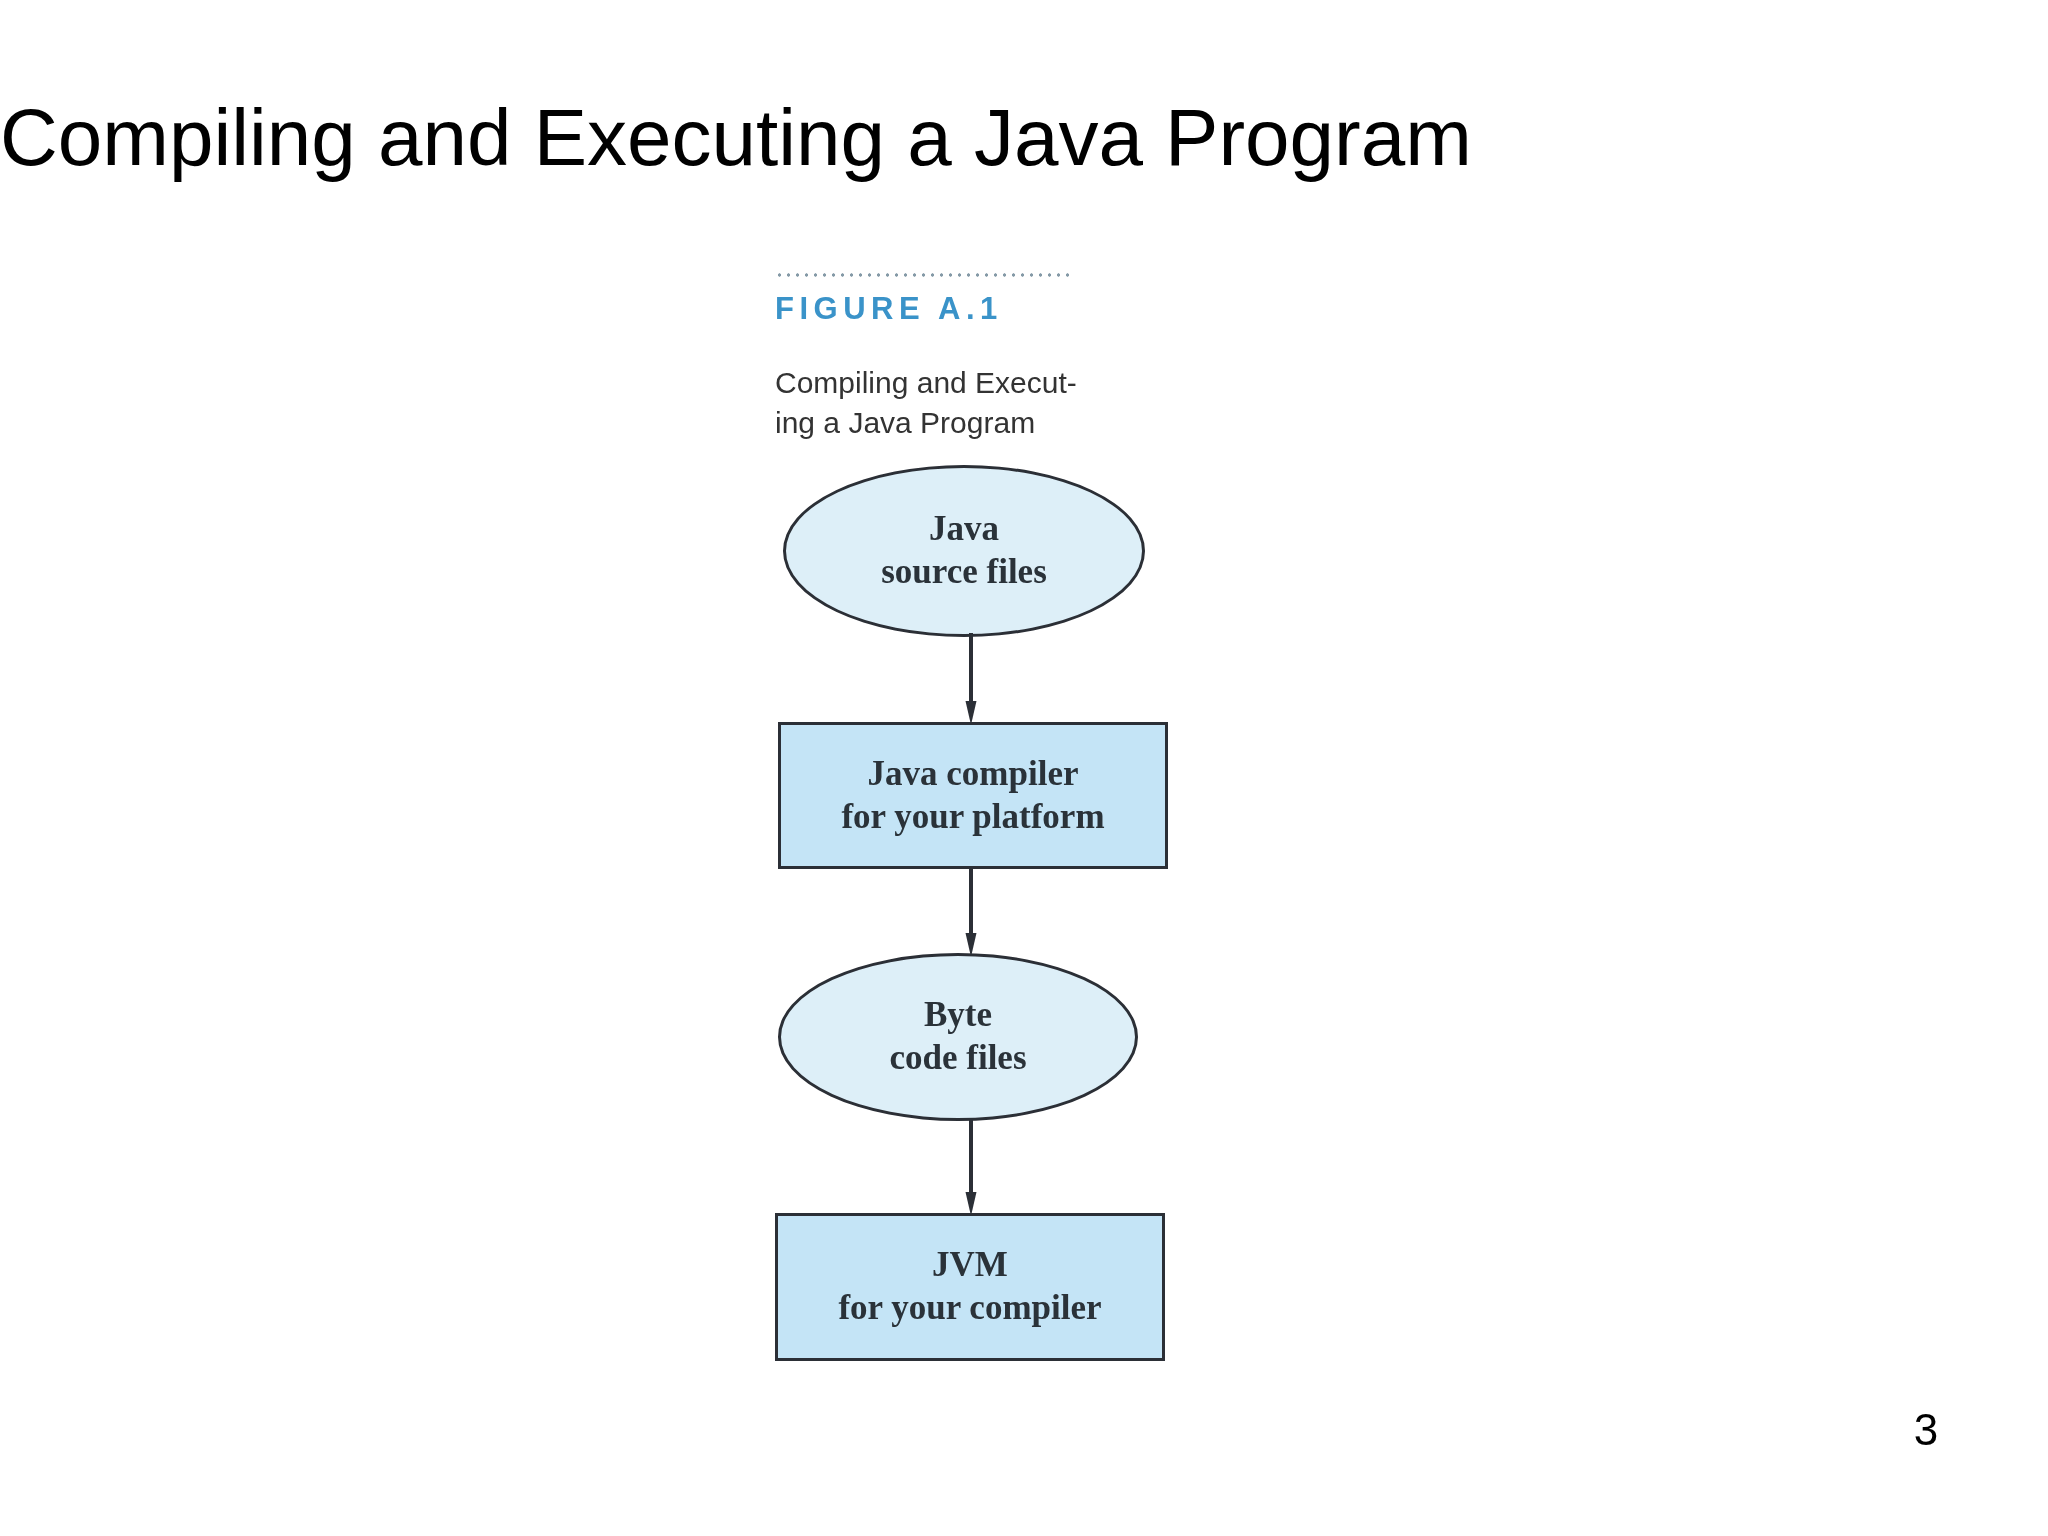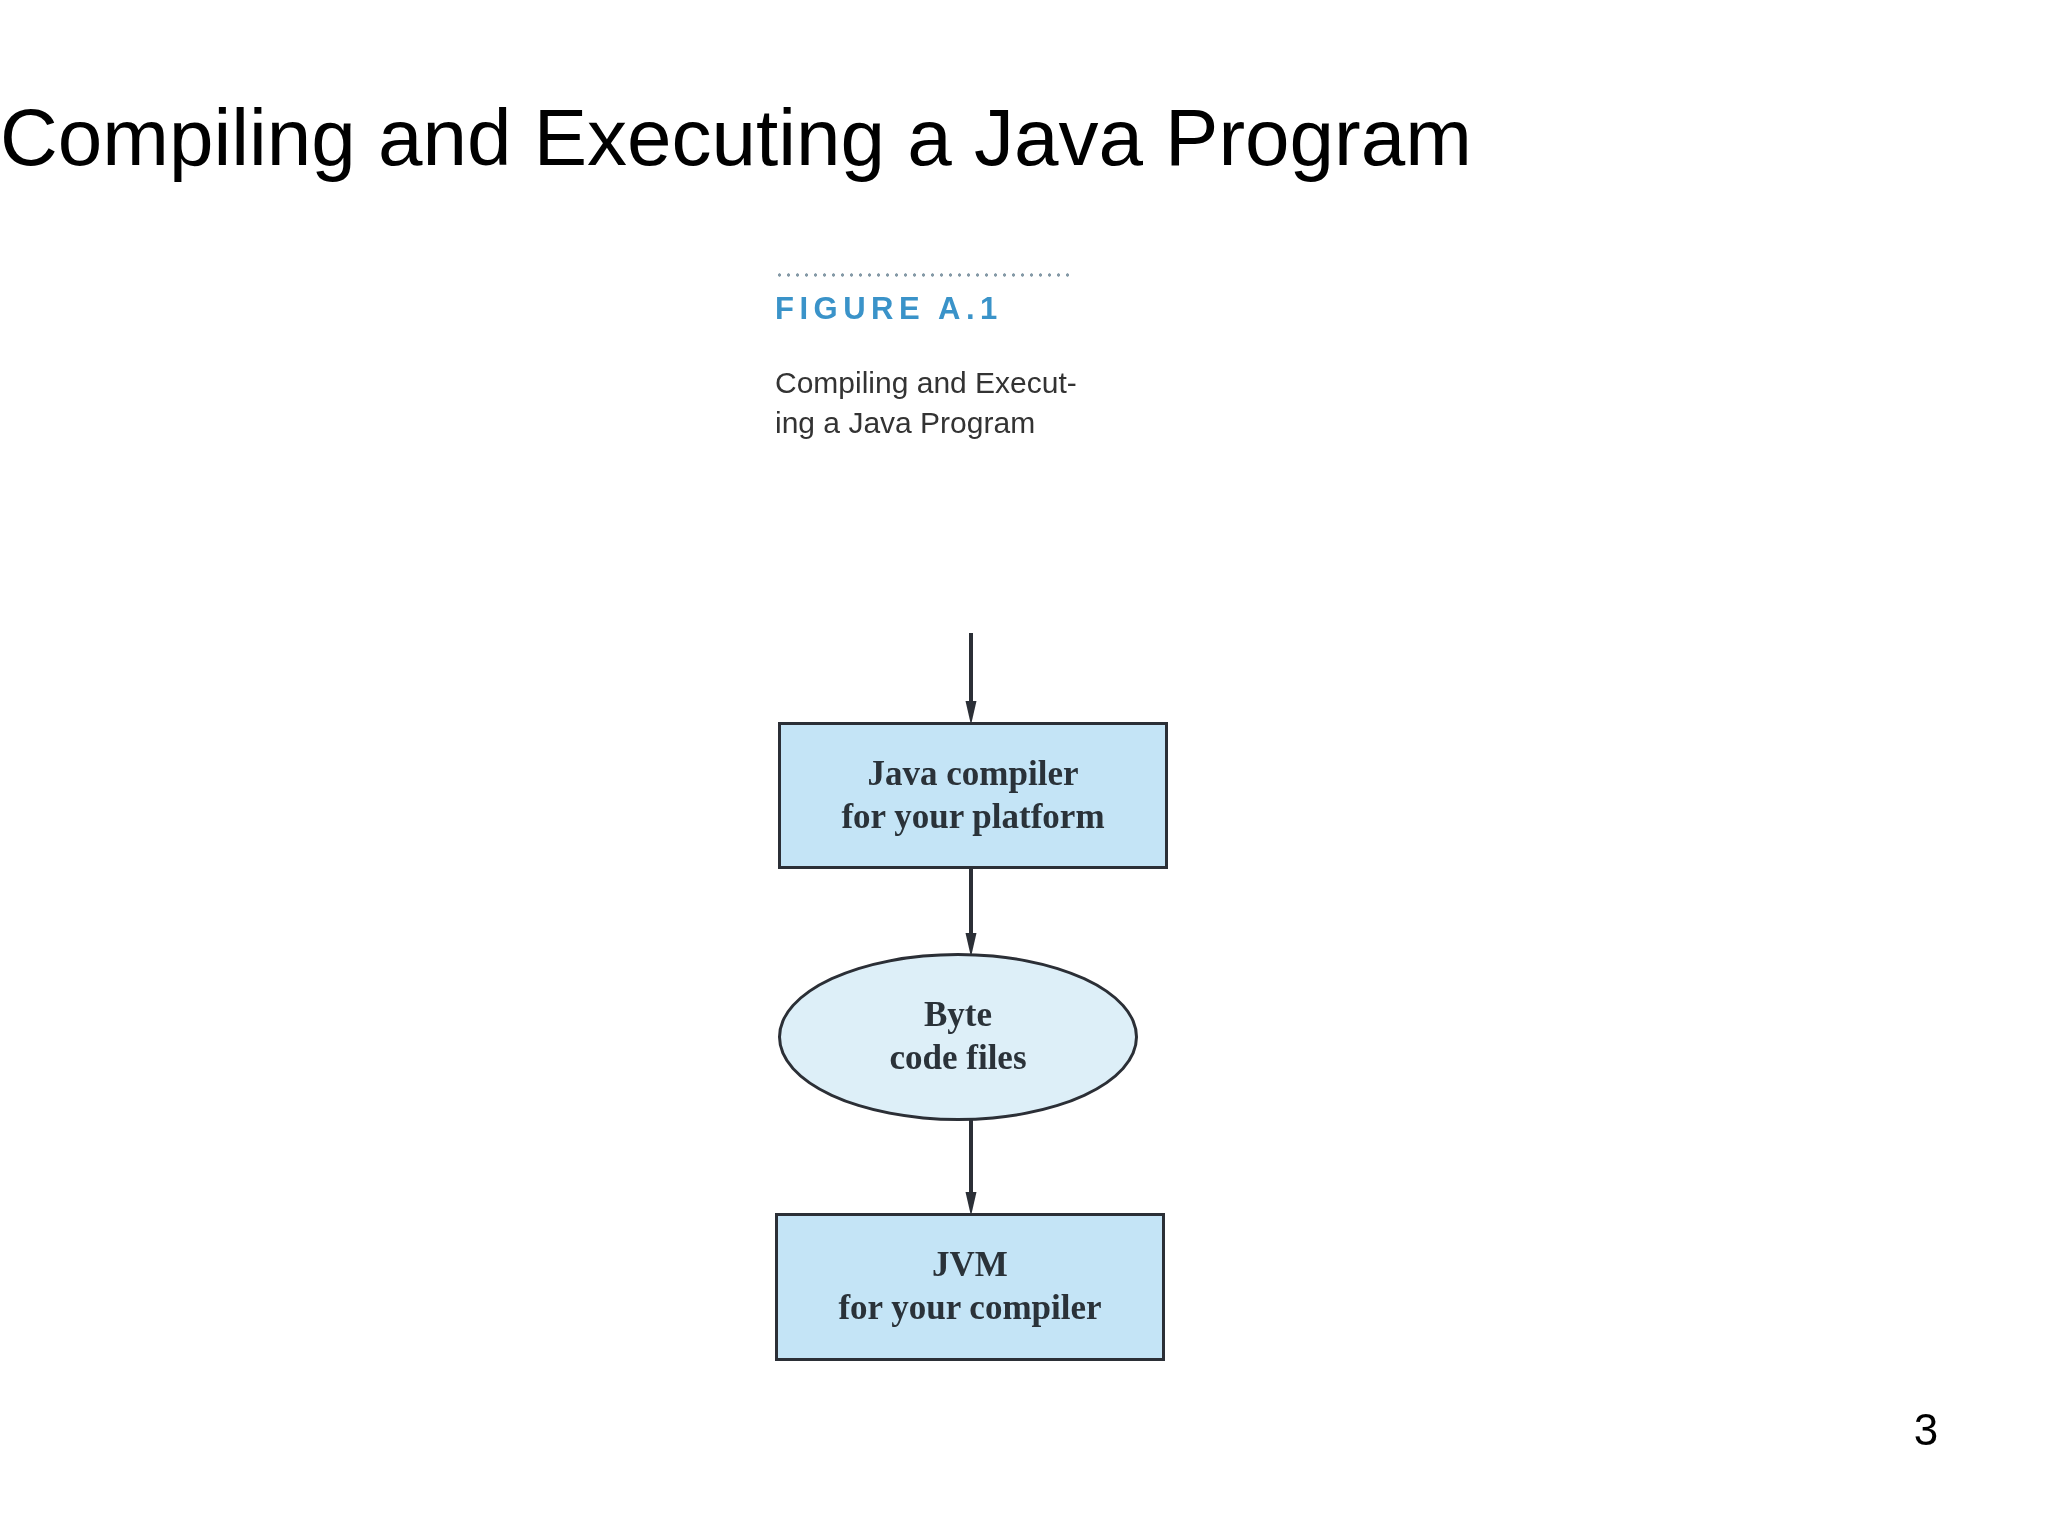--- a/index.html
+++ b/index.html
@@ -166,20 +166,22 @@
 
   <div id="figure">
 
     <div id="caption-rule"></div>
 
     <div id="figure-label">FIGURE A.1</div>
 
     <div id="figure-caption">Compiling and Execut-
 ing a Java Program</div>
 
+    <div id="node-source-files" class="node ellipse">Java
+source files</div>
 
     <div id="arrow-source-to-compiler" class="arrow">
       <svg width="14" height="92" viewBox="0 0 14 92" xmlns="http://www.w3.org/2000/svg">
         <line x1="7" y1="0" x2="7" y2="74" stroke="#2b2f36" stroke-width="4"></line>
         <polygon points="7,92 1.5,68 12.5,68" fill="#2b2f36"></polygon>
       </svg>
     </div>
 
     <div id="node-java-compiler" class="node rect">Java compiler
 for your platform</div>

